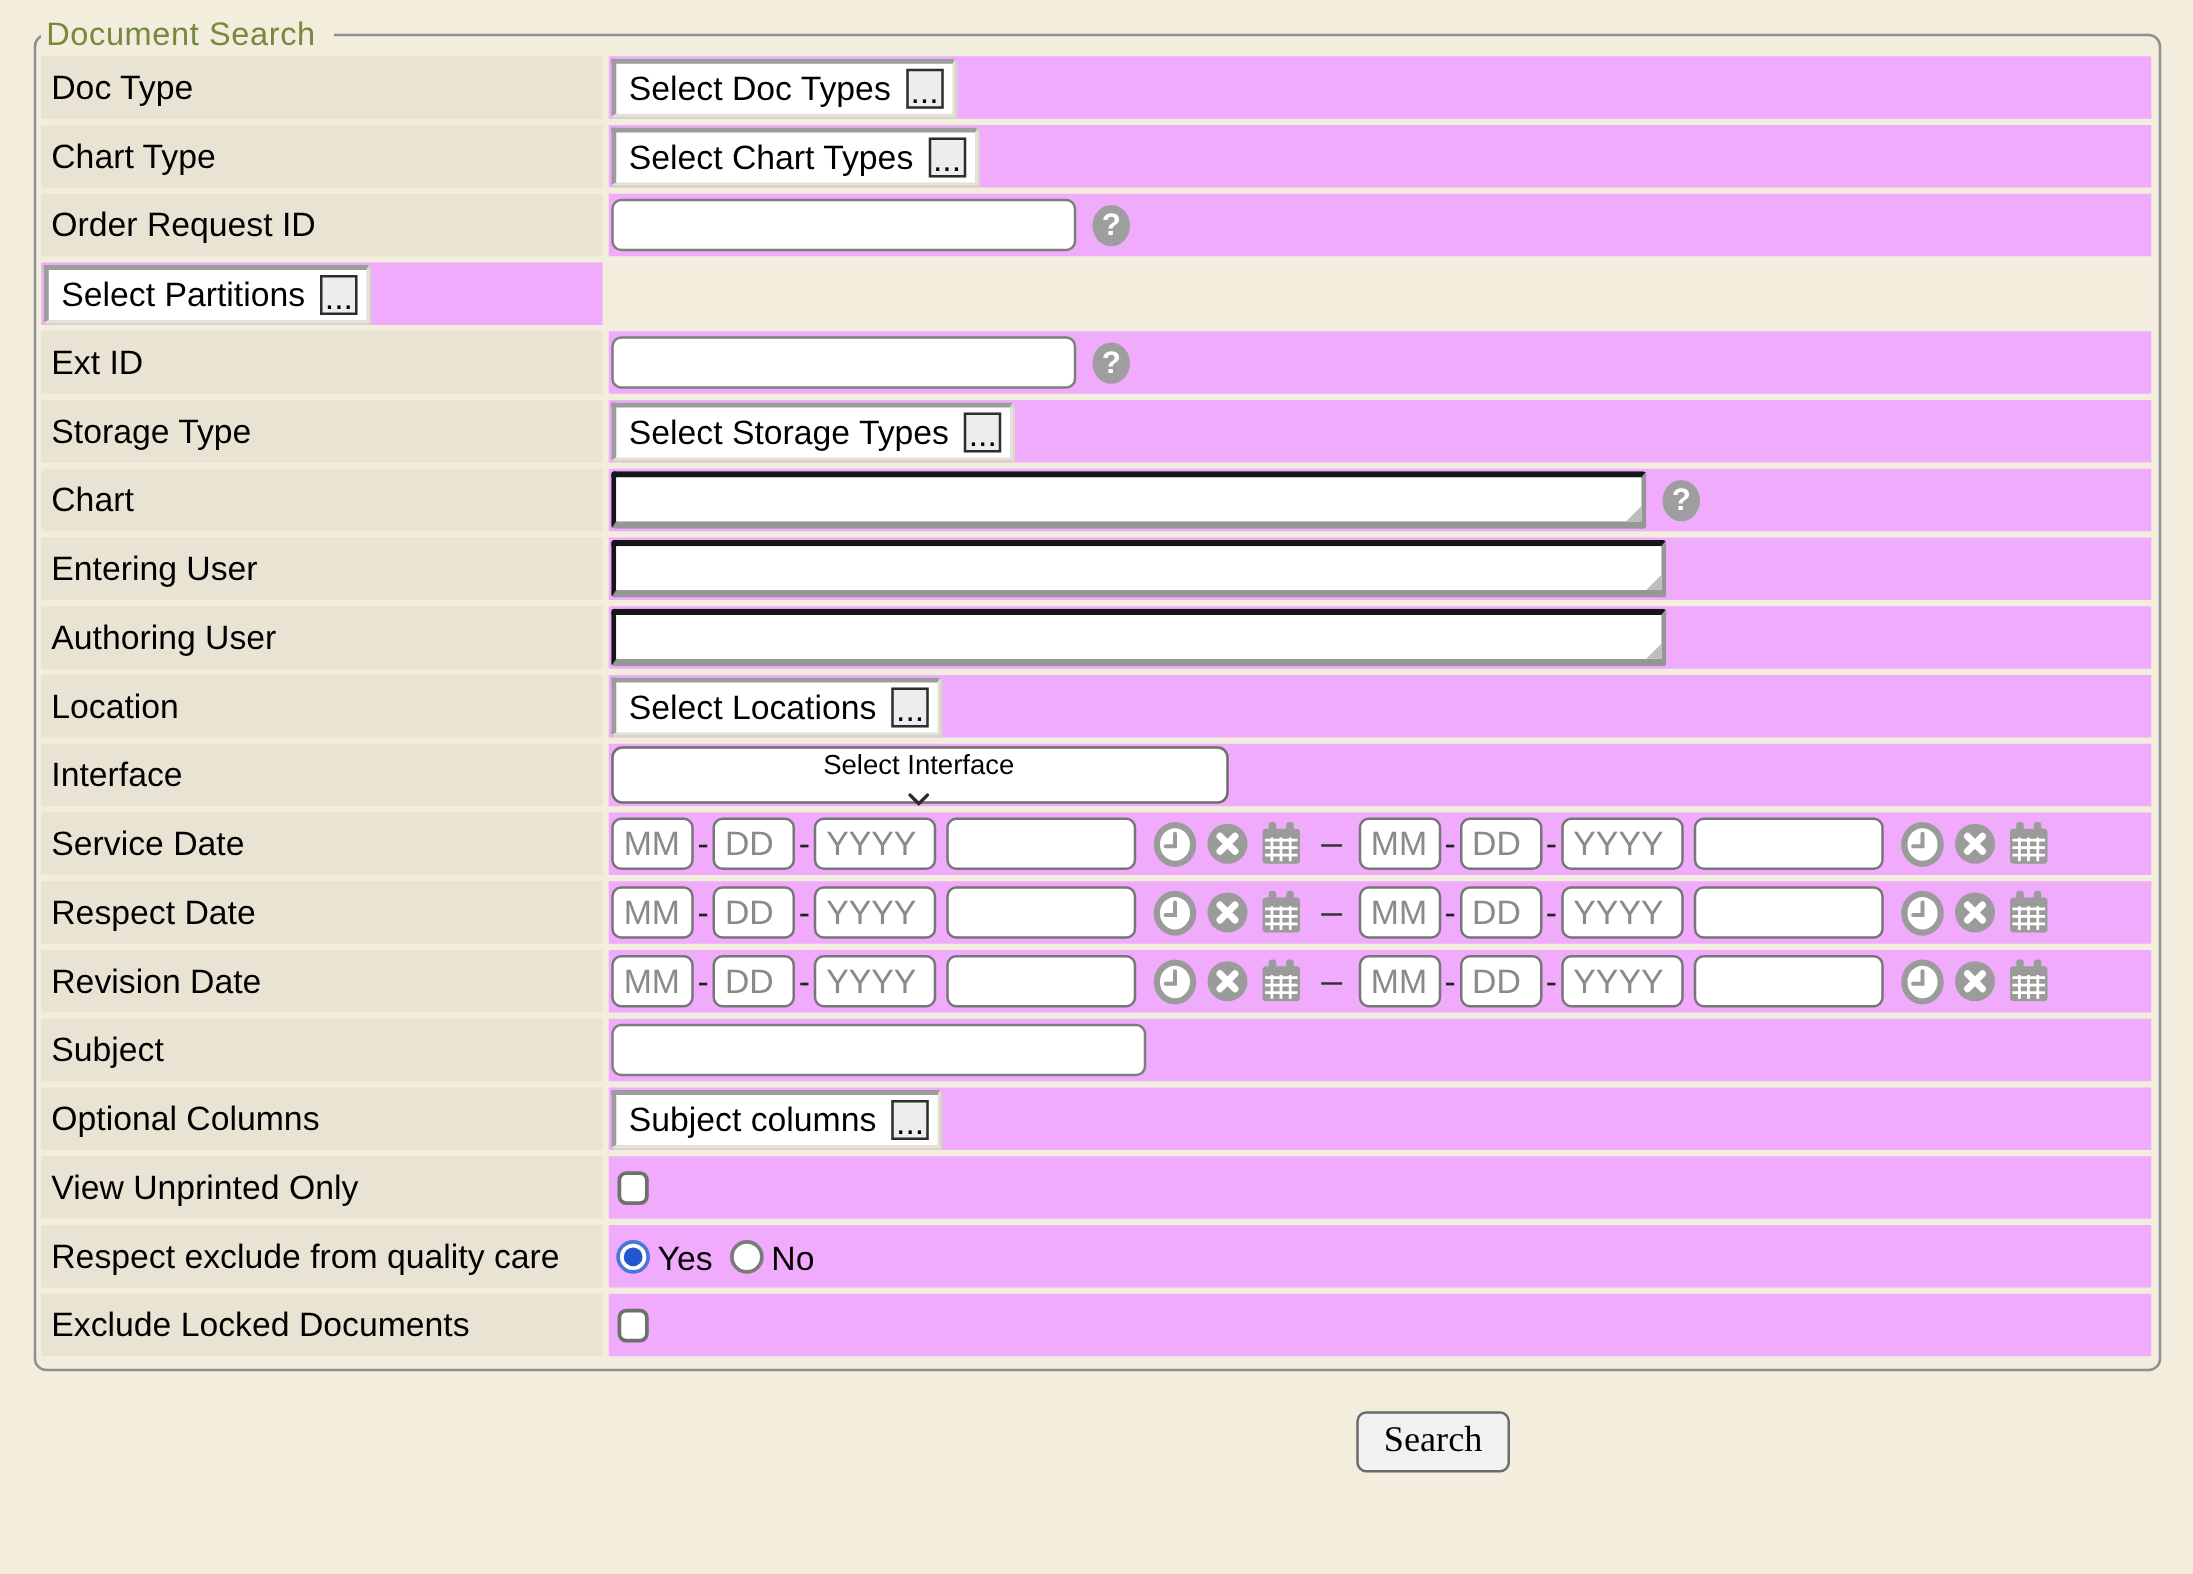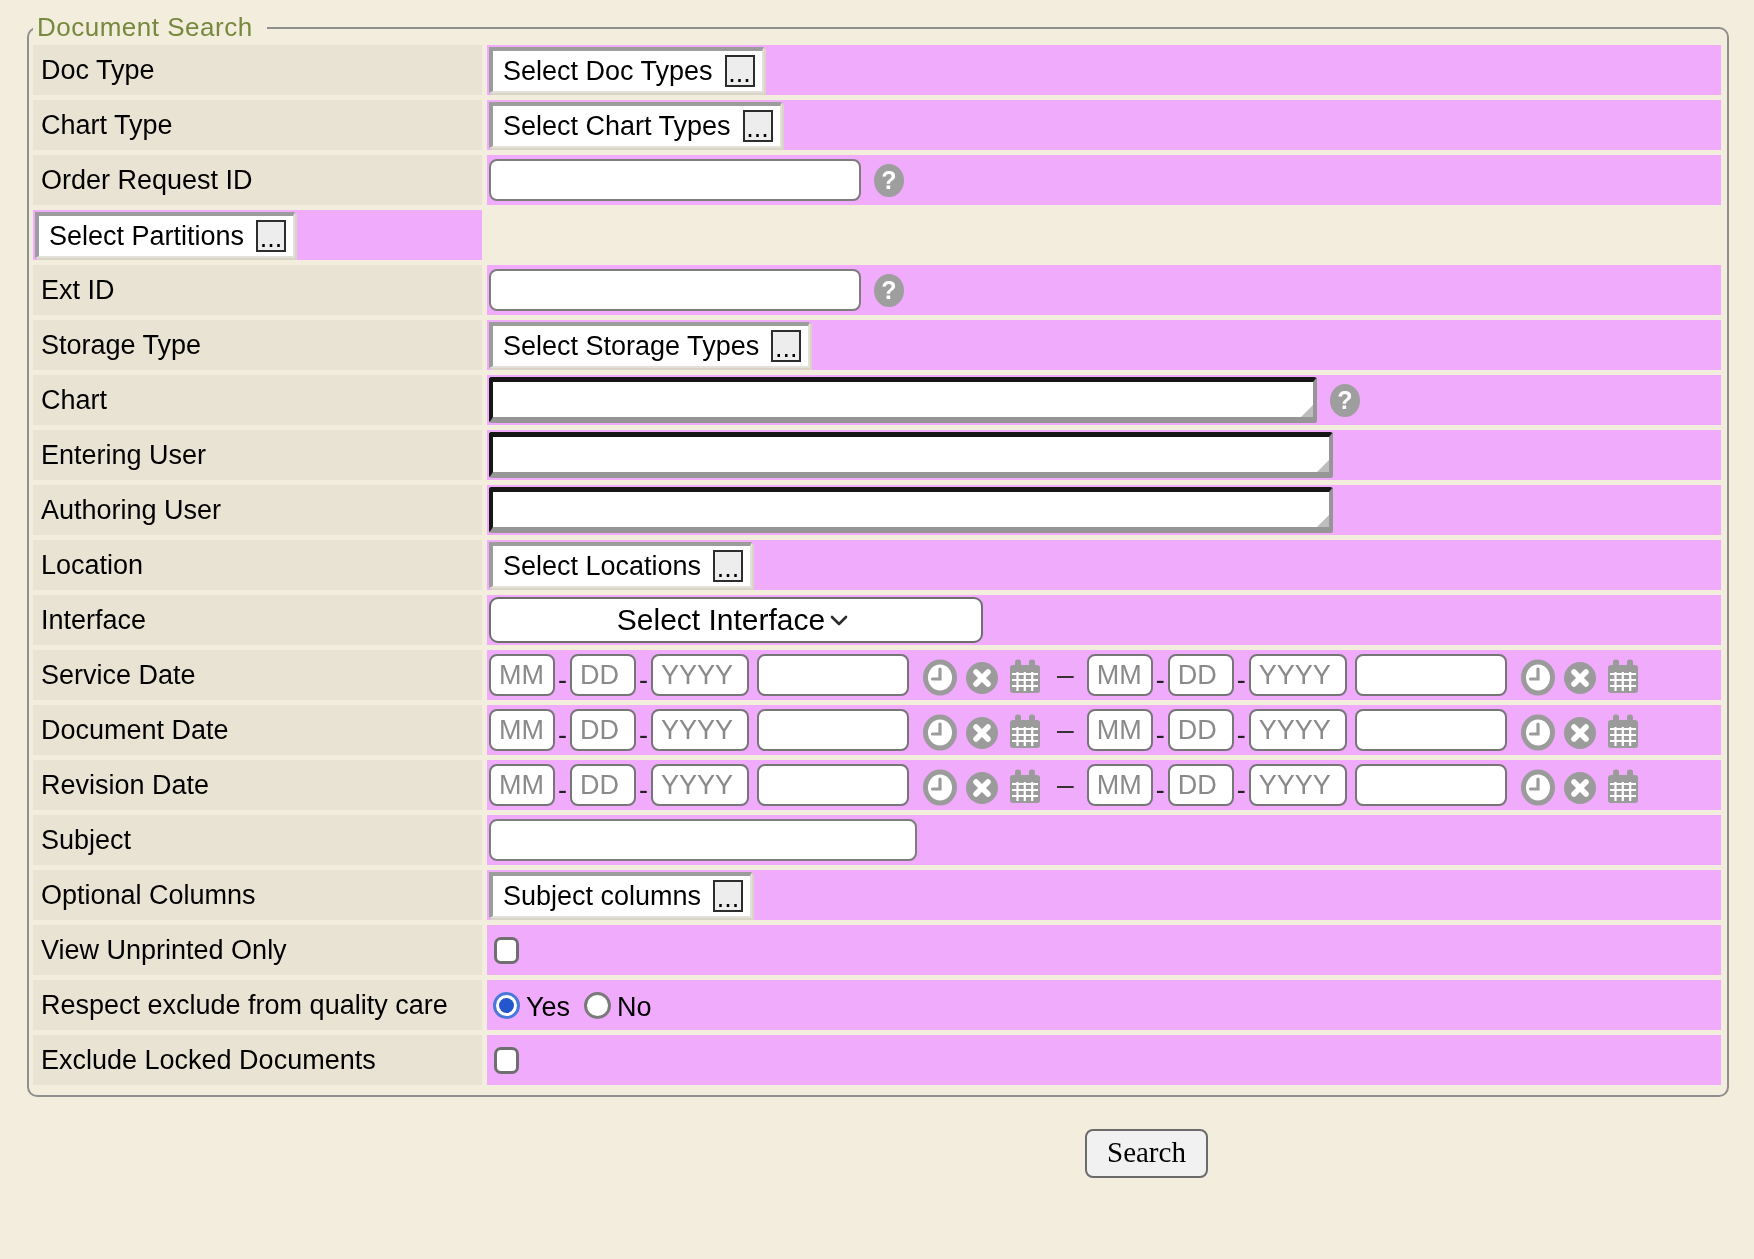--- a/index.html
+++ b/index.html
@@ -112,27 +112,28 @@
     font-size:27px; line-height:20px;
     padding-bottom:2px;
   }
 
   
   .dd {
     width:494px; height:46px;
     background:#fff;
     border:2px solid #6e6e6e;
     border-radius:9px;
-    display:flex; align-items:center; justify-content:center;
+    display:flex; align-items:center; justify-content:flex-start;
     padding:0 14px 0 12px;
-    font-size:30px;
-  }
-
-  
-  .dgroup { display:flex; align-items:flex-end; }
+    font-size:22px;
+    flex-direction:column;
+  }
+
+  
+  .dgroup { display:flex; align-items:center; }
   .dseg {
     height:42px;
     background:#fff;
     border:2px solid #767676;
     border-radius:8px;
     font-size:27px; color:#8a8a8a;
     display:flex; align-items:center;
     padding-left:8px;
     overflow:hidden;
   }
@@ -361,21 +362,21 @@
                 <rect x="9" y="1.5" width="6" height="10" rx="2.5" fill="#9b9b9b"></rect>
                 <rect x="23" y="1.5" width="6" height="10" rx="2.5" fill="#9b9b9b"></rect>
                 <path d="M6 16 H32 M6 22 H32 M6 28 H32 M11.5 14 V33 M18.8 14 V33 M26.2 14 V33" stroke="#fff" stroke-width="2.2"></path>
               </svg>
             </span>
         </div>
       </div>
     </div>
 
     <div class="row">
-      <div class="lbl">Document Date</div>
+      <div class="lbl">Respect Date</div>
       <div class="val">
         <div class="dgroup">
           <span class="dseg mmdd">MM</span>
           <span class="hy">-</span>
           <span class="dseg mmdd">DD</span>
           <span class="hy">-</span>
           <span class="dseg yyyy">YYYY</span>
           <span class="dseg time"></span>
           <span class="dicon first">
               <svg width="36" height="37" viewBox="0 0 36 37">

